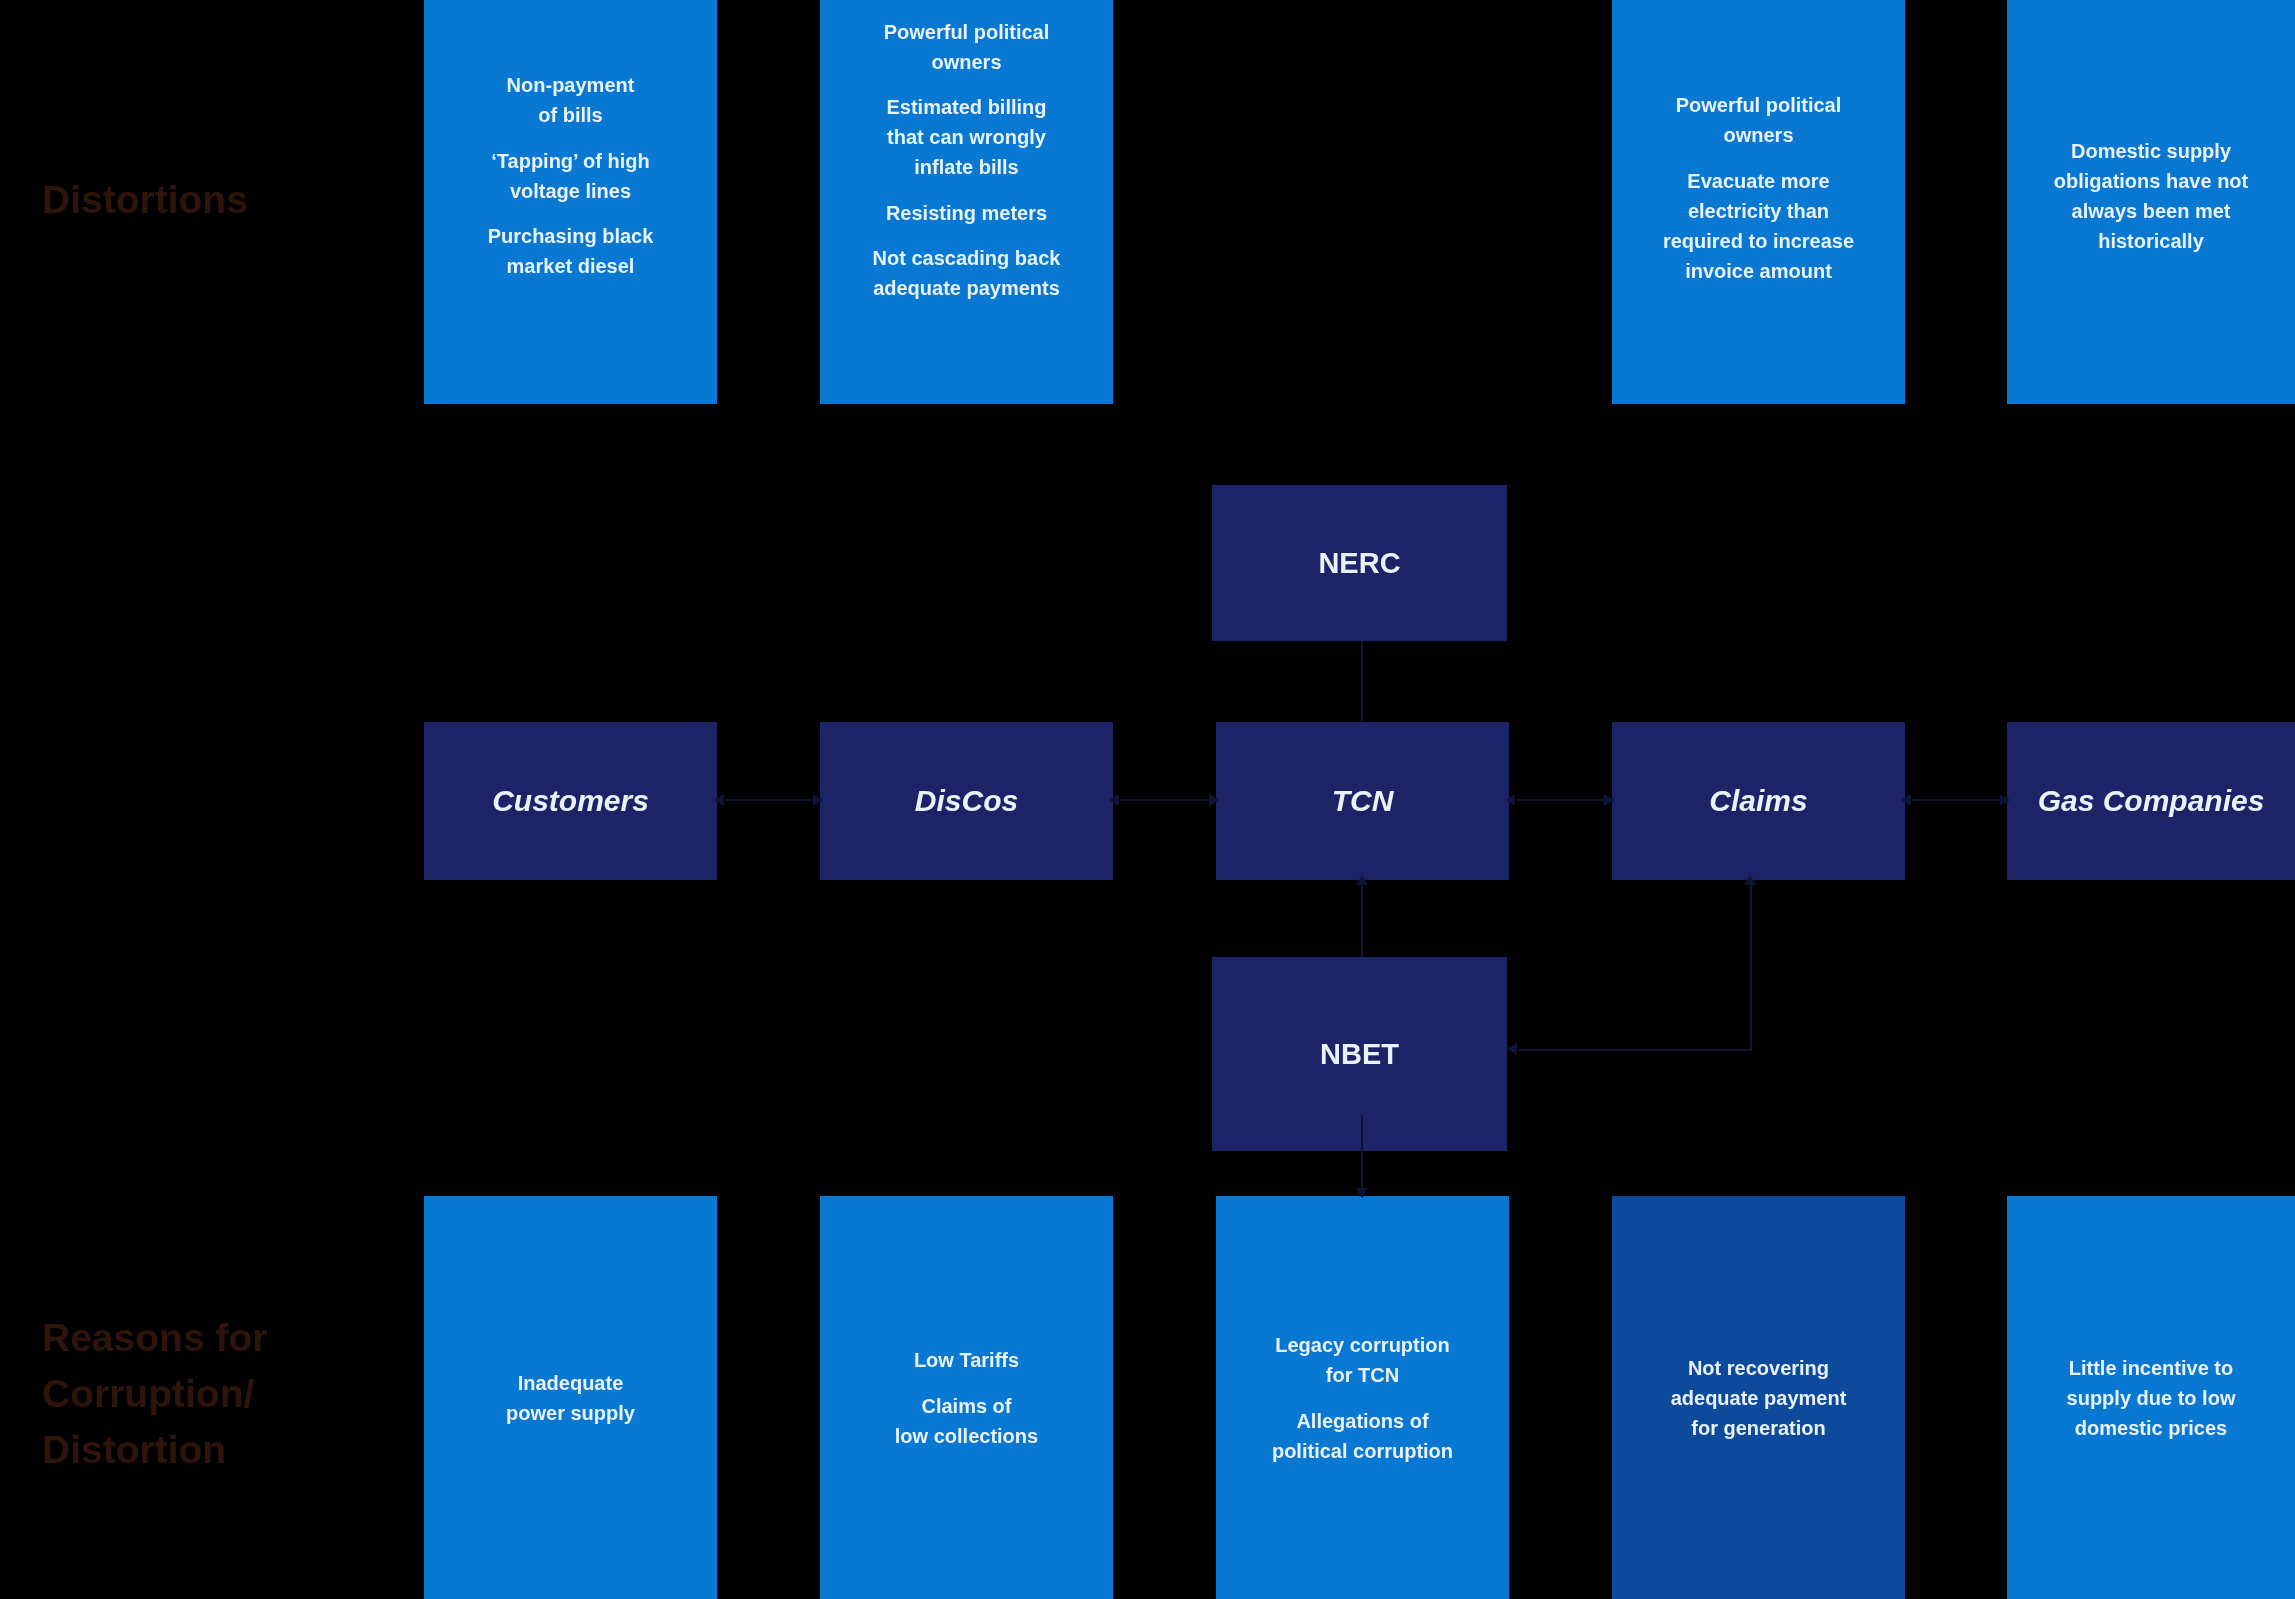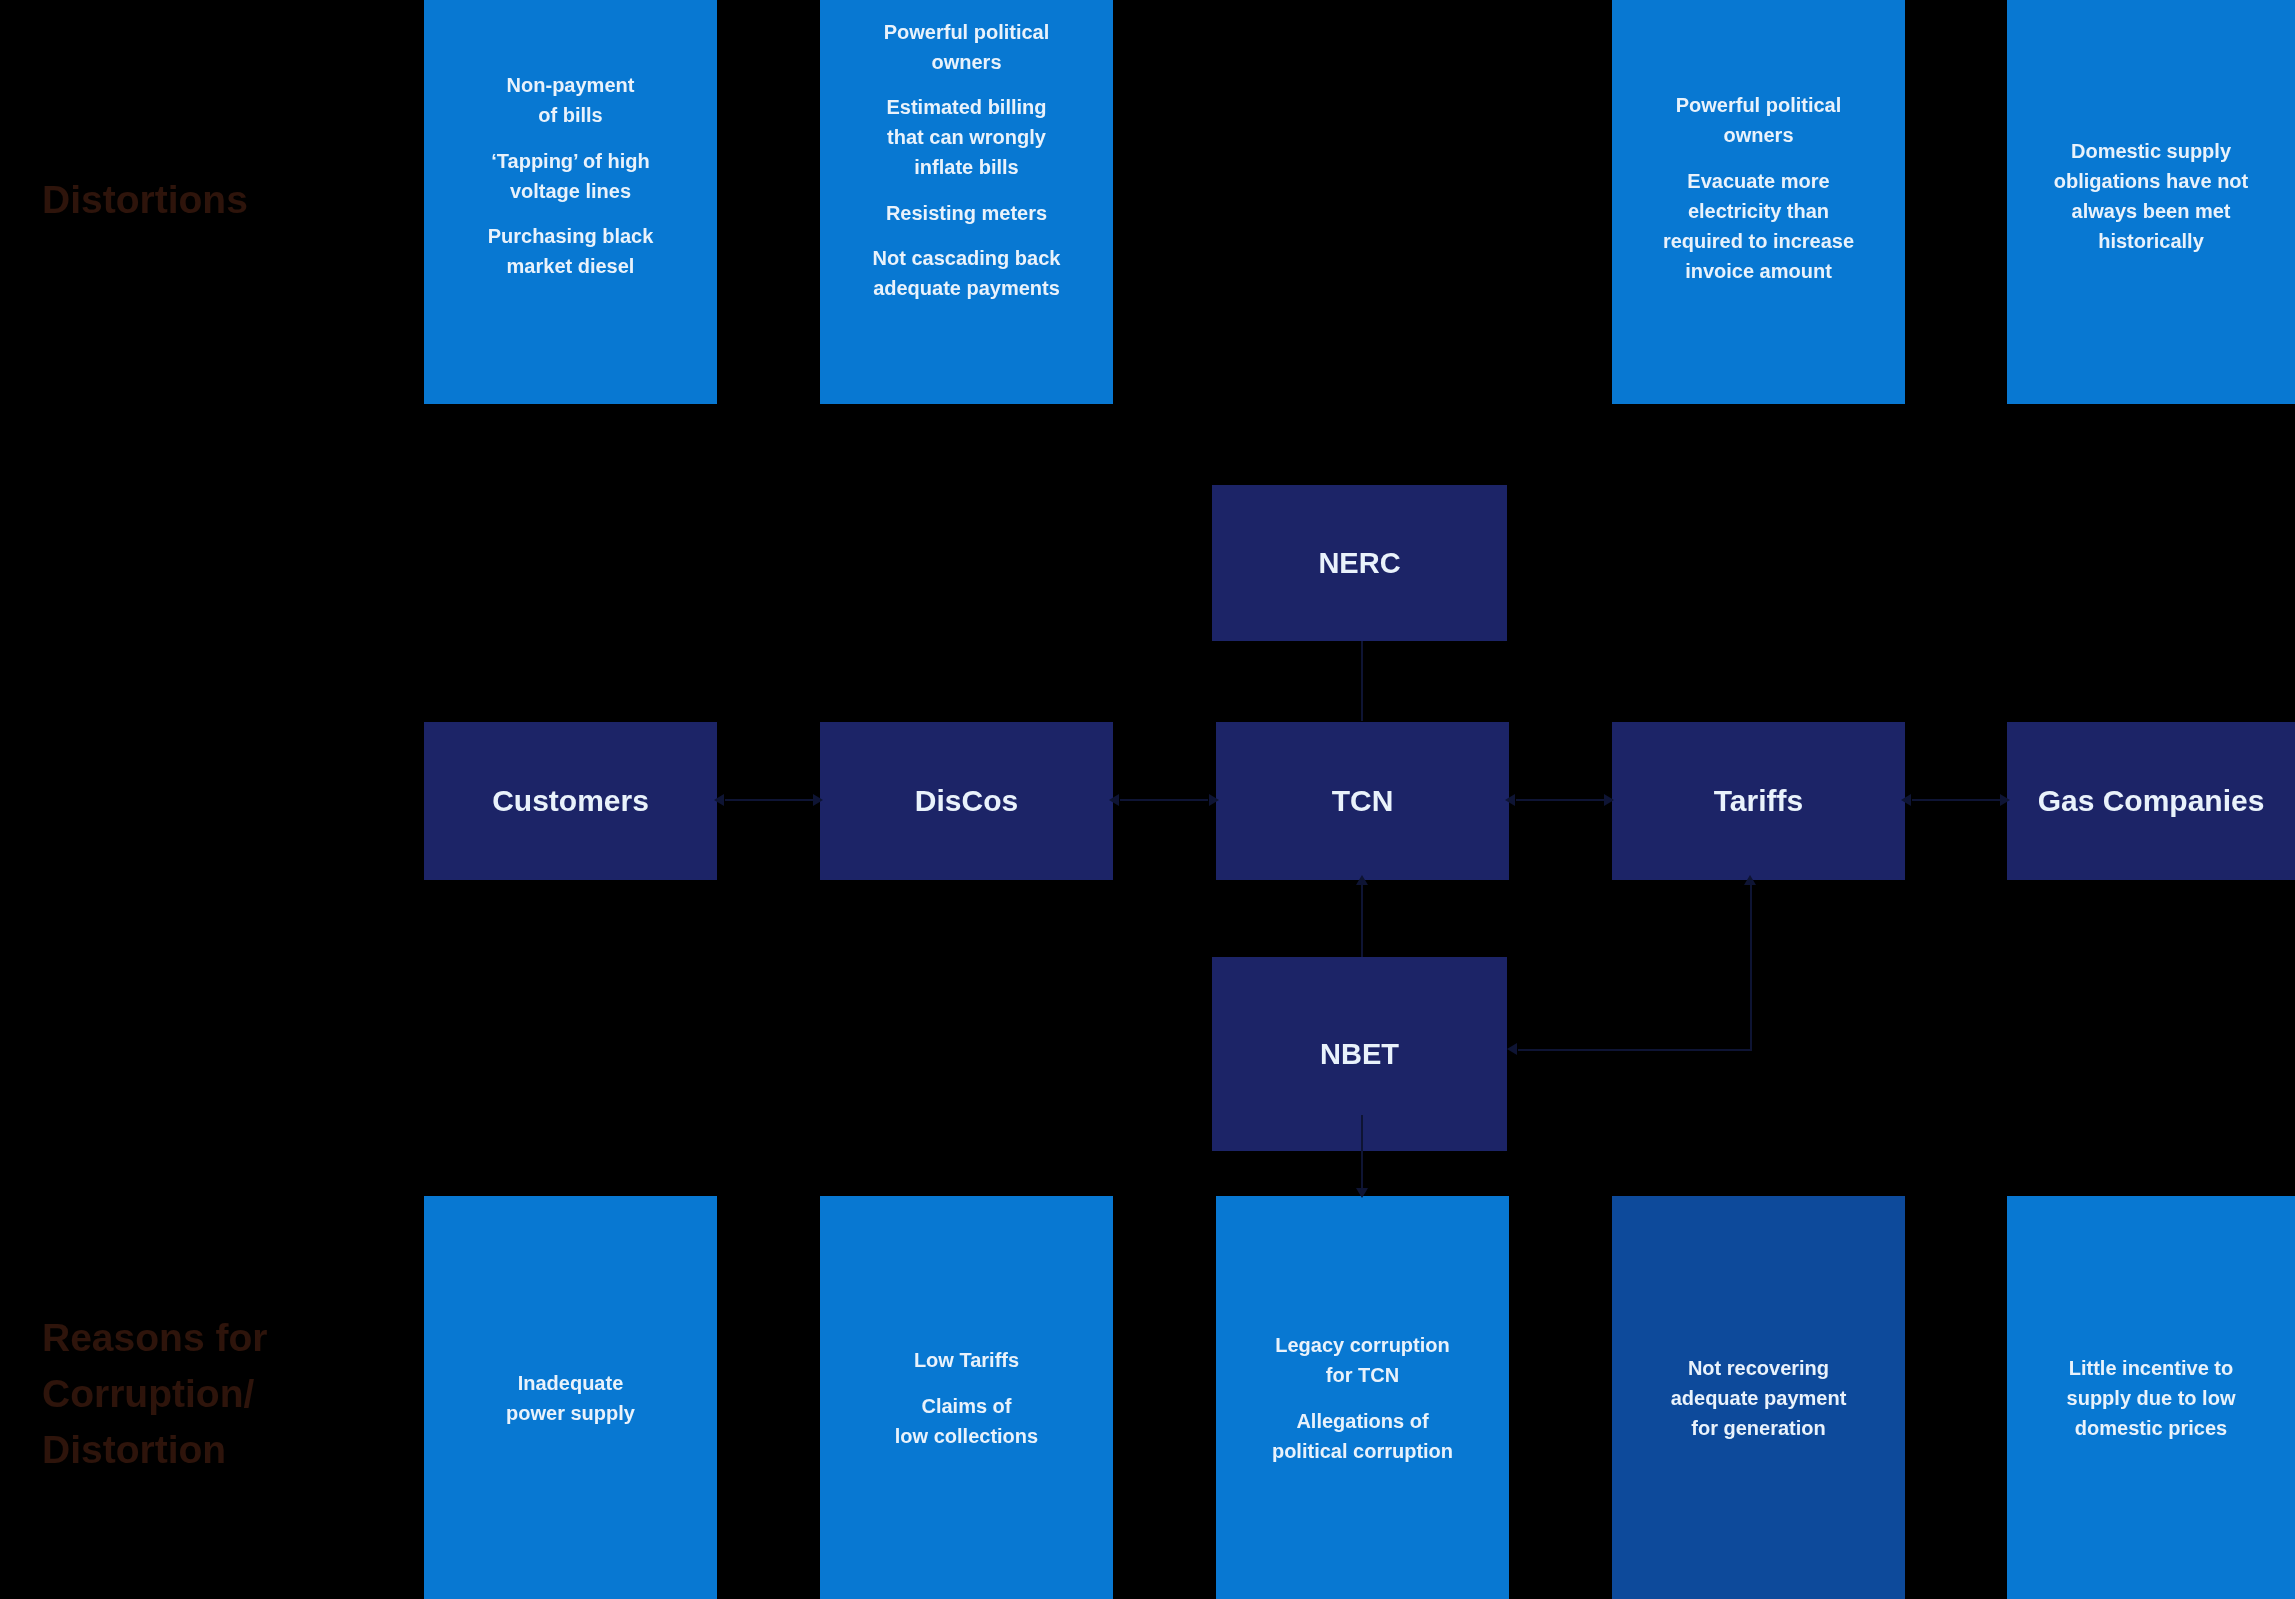--- a/index.html
+++ b/index.html
@@ -7,21 +7,21 @@
     position:relative;width:2295px;height:1600px;background:var(--background,#000);
     overflow:hidden;font-family:"Liberation Sans",sans-serif;
   }
   
   .box{position:absolute;width:293px;color:var(--box-text,#e9f2fb);text-align:center;box-sizing:border-box;}
   .blue{background:var(--box-blue,#0878d2);}
   .darkblue{background:var(--box-blue-dark,#0d4a9b);}
   .navy{background:var(--box-navy,#1c2467);}
   .c1{left:424px}.c2{left:820px}.c3{left:1216px}.c4{left:1612px}.c5{left:2007px;width:288px}
   .top{top:0;height:404px;}
-  .mid{top:722px;height:158px;}
+  .mid{top:722px;height:158px;font-style:italic;}
   .bot{top:1196px;height:404px;display:flex;flex-direction:column;align-items:center;justify-content:center;}
   .nerc{top:485px;height:156px;left:1212px;width:295px;}
   .nbet{top:957px;height:194px;left:1212px;width:295px;}
   .box p{margin:0 0 15.5px;font-size:20px;line-height:30px;font-weight:700;white-space:pre-line;}
   .box p:last-child{margin-bottom:0;}
   .pt1{padding-top:70px}.pt2{padding-top:16.7px}.pt4{padding-top:90px}.pt5{padding-top:136px}
   .entity{display:flex;align-items:center;justify-content:center;}
   .entity p{font-size:30px;font-weight:800;margin:0;}
   .reg p{font-size:29px;font-weight:800;margin:0;}
   
@@ -94,21 +94,21 @@
   <div class="box navy mid c1 entity">
     <p>Customers</p>
   </div>
   <div class="box navy mid c2 entity">
     <p>DisCos</p>
   </div>
   <div class="box navy mid c3 entity">
     <p>TCN</p>
   </div>
   <div class="box navy mid c4 entity">
-    <p>Tariffs</p>
+    <p>Claims</p>
   </div>
   <div class="box navy mid c5 entity">
     <p>Gas Companies</p>
   </div>
 
   <div class="box blue bot c1">
     <p>Inadequate
 power supply</p>
   </div>
   <div class="box blue bot c2">

